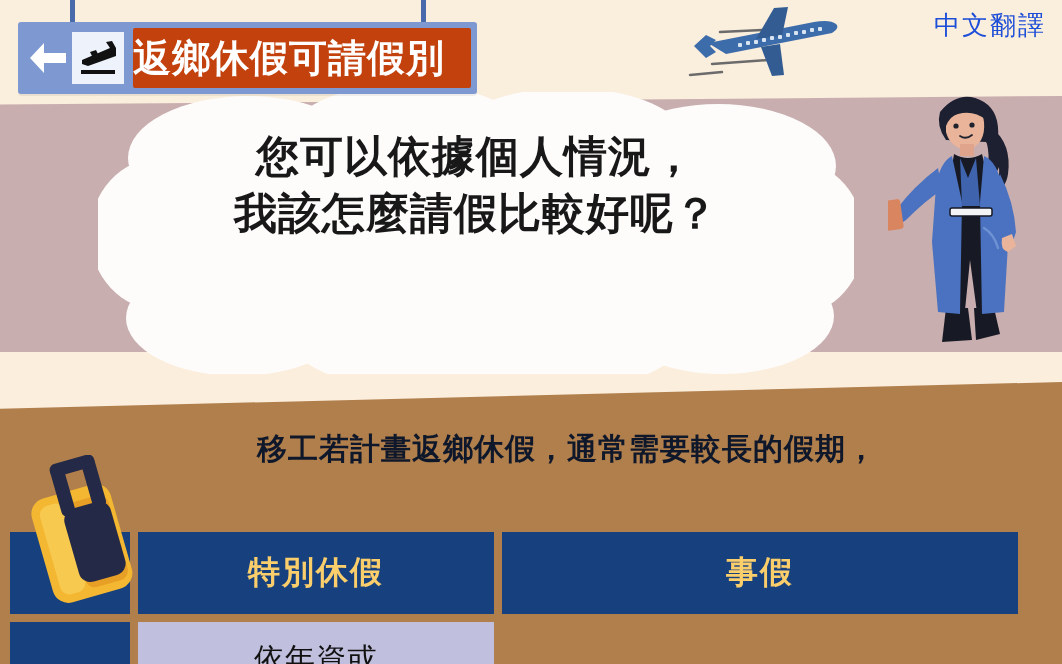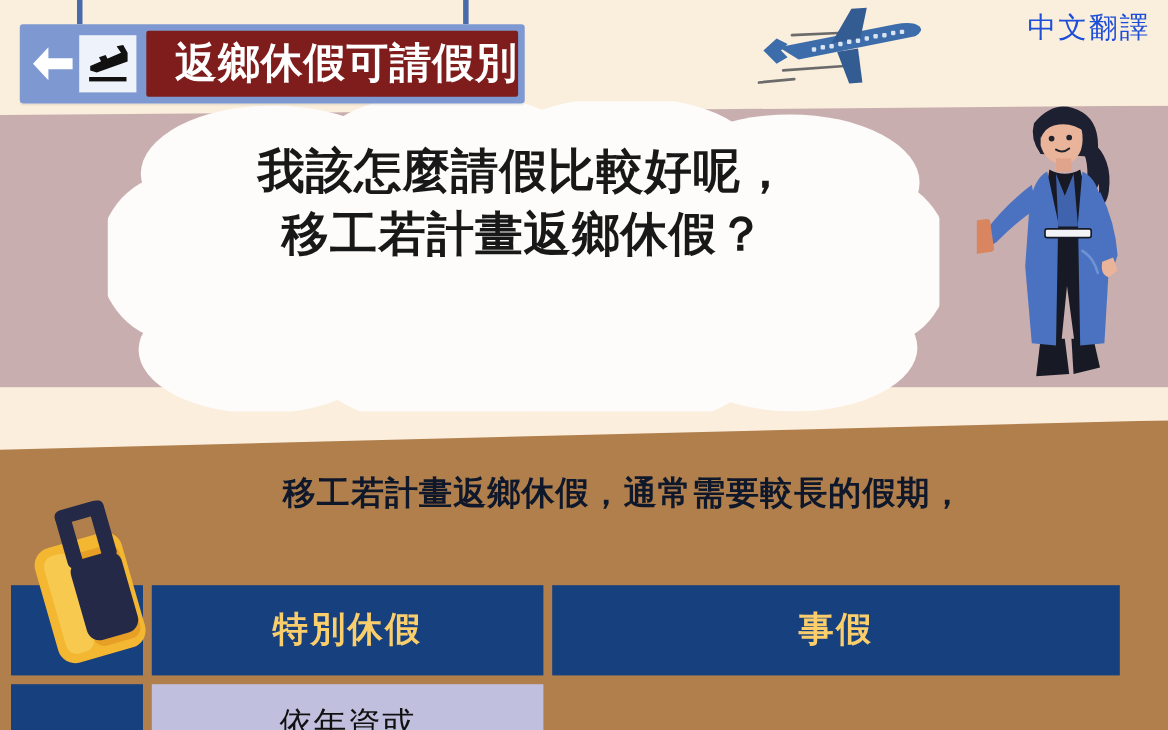--- a/index.html
+++ b/index.html
@@ -73,23 +73,23 @@
   .sign-plane-box {
     width: 52px; height: 52px;
     background: #eef2fb;
     display: flex; align-items: center; justify-content: center;
     flex: 0 0 auto;
   }
   .sign-inner {
     position: absolute;
     left: 115px; top: 6px;
     width: 338px; height: 60px;
-    background: #7f1d1d;
+    background: #c2410c;
     border-radius: 2px;
-    display: flex; align-items: center; justify-content: flex-end;
+    display: flex; align-items: center; justify-content: flex-start;
   }
   .sign-title {
     color: #ffffff;
     font-size: 38px;
     font-weight: bold;
     letter-spacing: 1px;
     white-space: nowrap;
     line-height: 1;
   }
 
@@ -307,22 +307,22 @@
         <ellipse cx="140" cy="226" rx="112" ry="58"></ellipse>
         <ellipse cx="310" cy="240" rx="122" ry="56"></ellipse>
         <ellipse cx="470" cy="240" rx="120" ry="56"></ellipse>
         <ellipse cx="624" cy="224" rx="112" ry="58"></ellipse>
         <rect x="44" y="56" width="676" height="180" rx="40"></rect>
       </g>
     </svg>
   </div>
 
   <div class="cloud-text">
-    <div>我該怎麼請假比較好呢，</div>
-    <div>移工若計畫返鄉休假？</div>
+    <div>您可以依據個人情況，</div>
+    <div>我該怎麼請假比較好呢？</div>
   </div>
 
   <div class="sign-wires">
     <div class="wire w1"></div>
     <div class="wire w2"></div>
   </div>
 
   <div class="sign-outer">
     <div class="sign-arrow">
       <svg viewBox="0 0 40 34" width="40" height="34">

